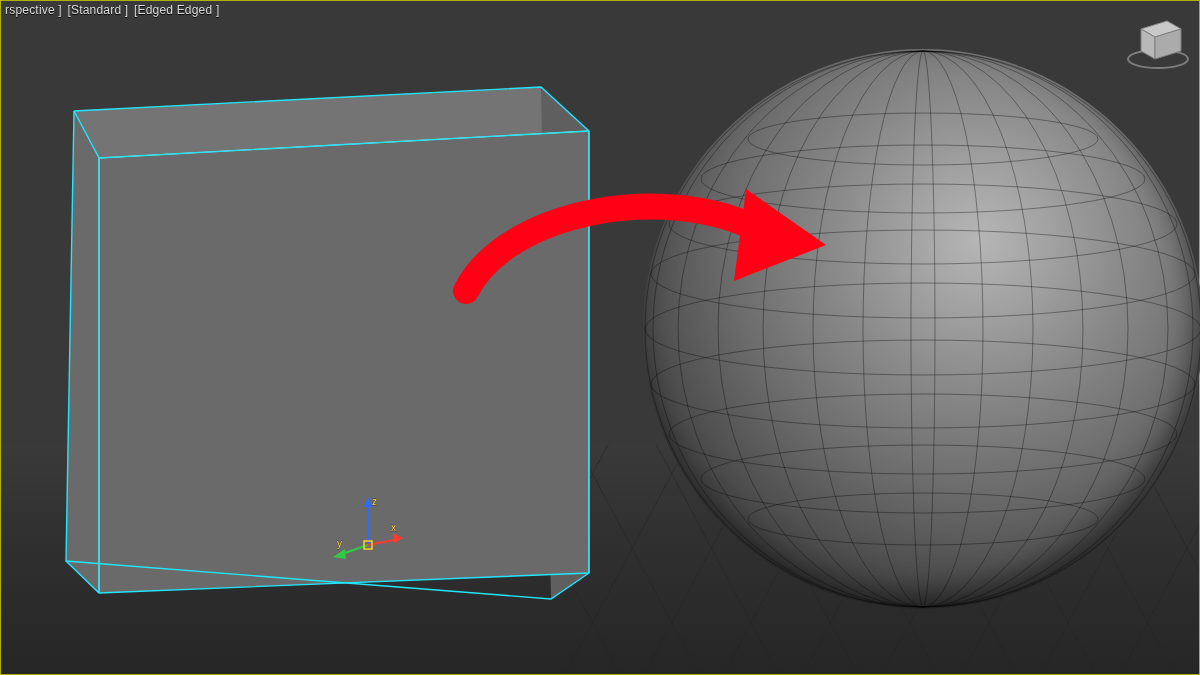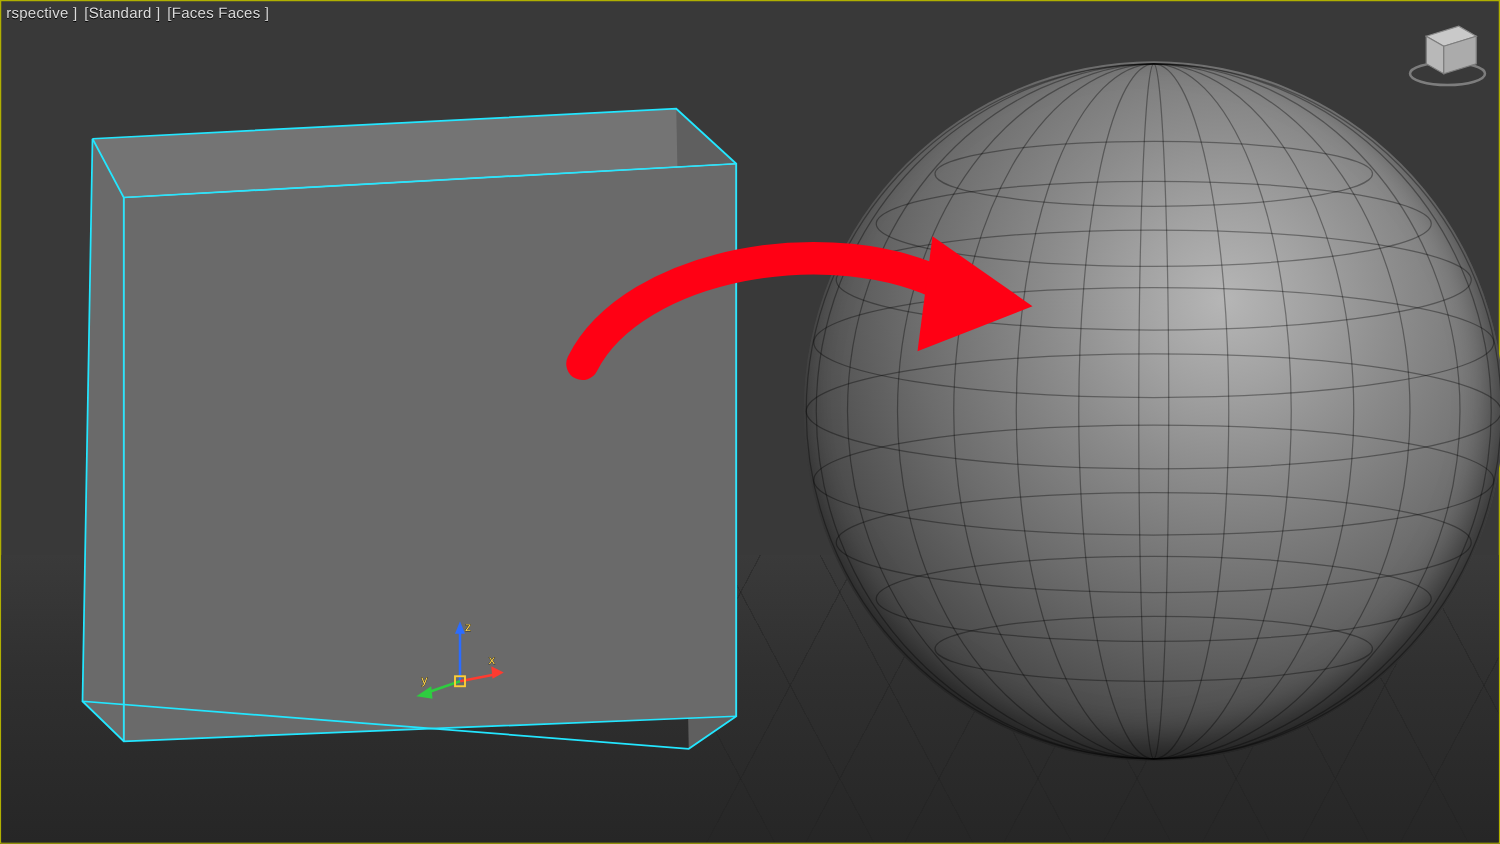--- a/index.html
+++ b/index.html
@@ -60,21 +60,21 @@
 </head>
 <body>
 
 <div class="viewport">
 
   <div class="floor"></div>
 
   <div class="vp-label">
     <span>rspective ]</span>
     <span>[Standard ]</span>
-    <span>[Faces Faces ]</span>
+    <span>[Edged Edged ]</span>
   </div>
 
   <div class="cube">
     <svg viewBox="0 0 578 556" preserveAspectRatio="none">
 
       <polygon class="top" points="33,58 500,34 548,78 58,105"></polygon>
       <polygon class="side" points="500,34 548,78 548,520 510,546"></polygon>
       <polygon class="face" points="33,58 58,105 58,540 25,508"></polygon>
       <polygon class="face" points="58,105 548,78 548,520 58,540"></polygon>
 

